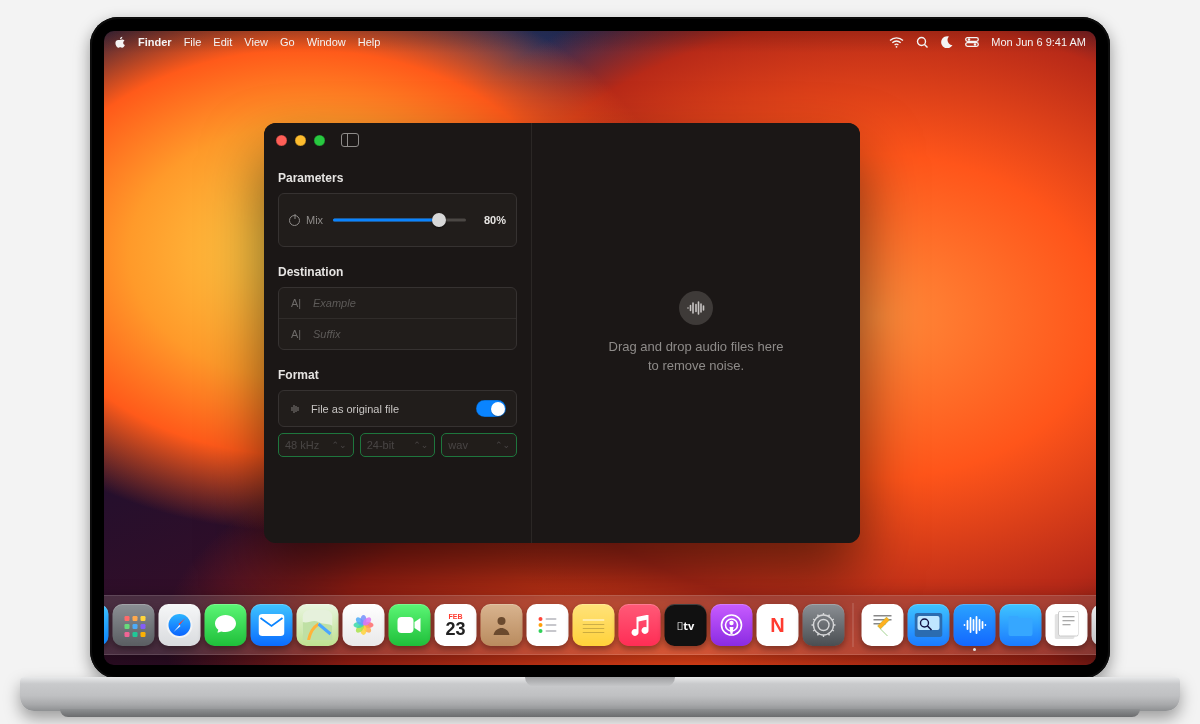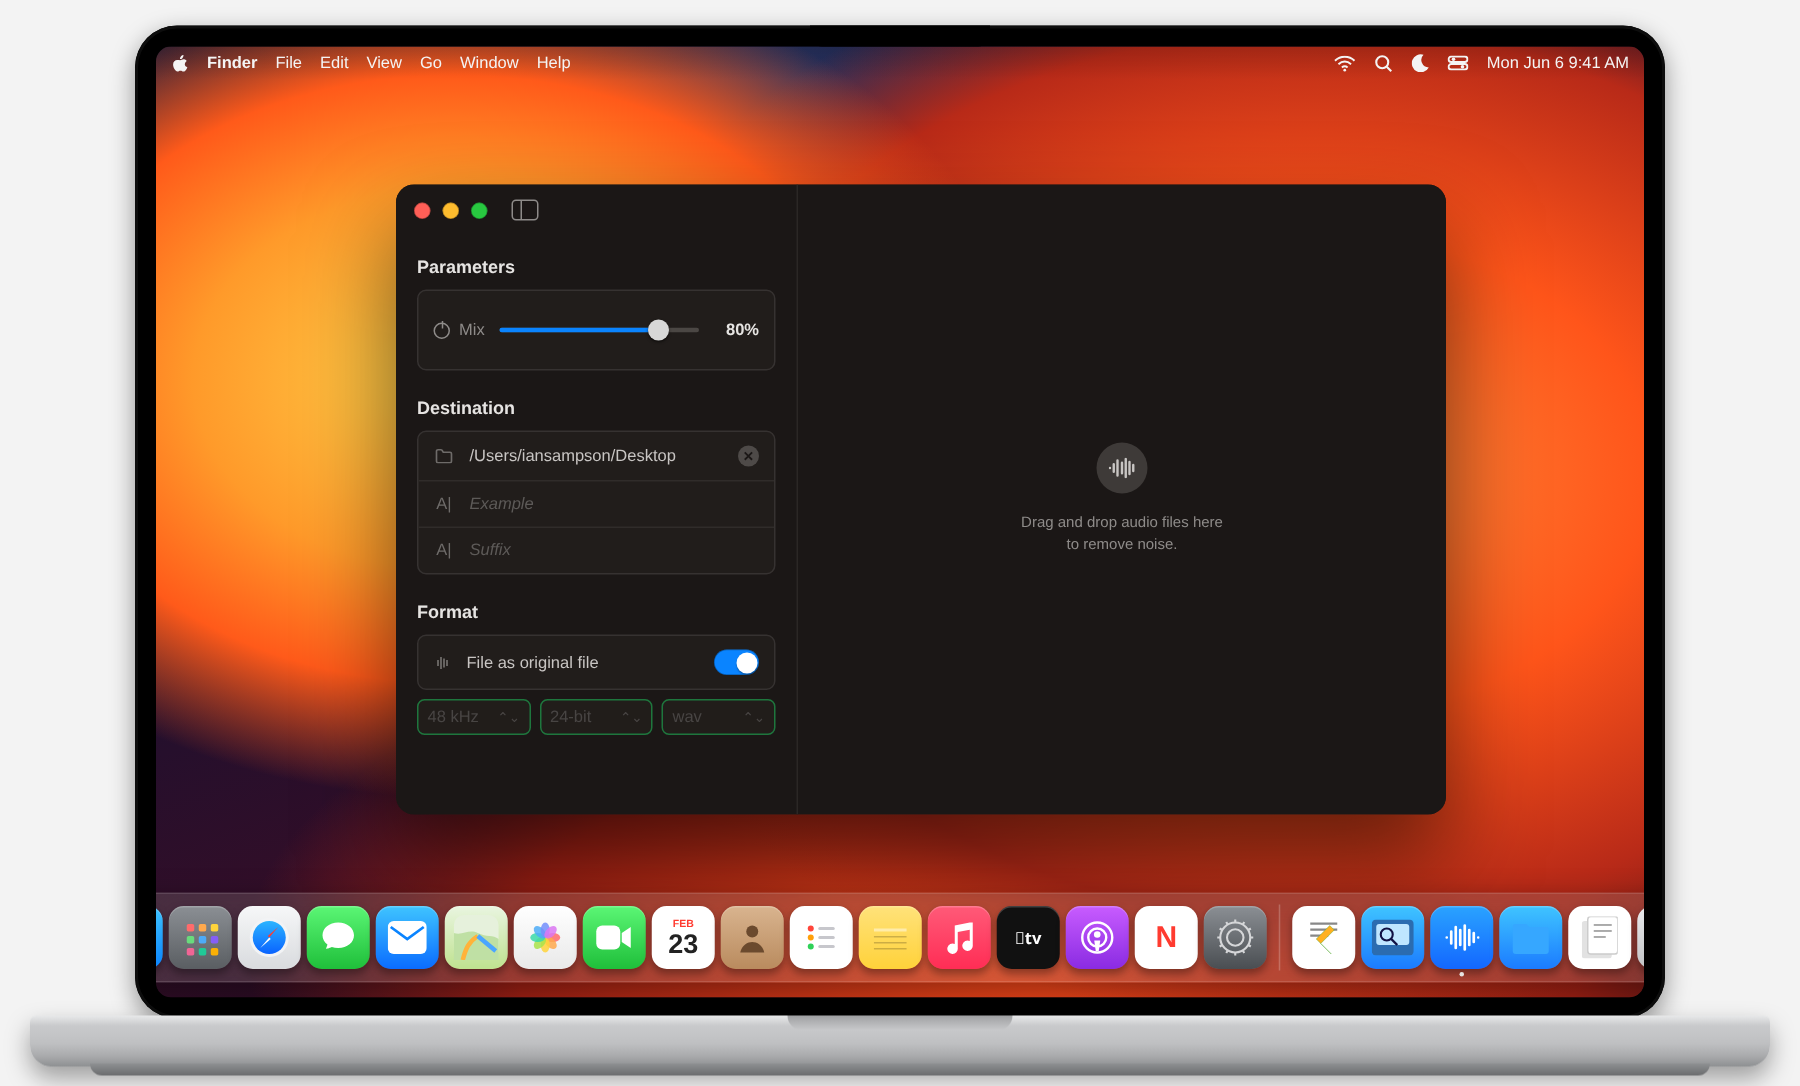--- a/index.html
+++ b/index.html
@@ -53,21 +53,21 @@
     background:linear-gradient(180deg,rgba(0,0,0,.15),rgba(0,0,0,.0));}
   .menubar .left,.menubar .right{display:flex;align-items:center;gap:12px}
   .menubar .left span:first-child{font-size:13px}
   .menubar .apple{display:inline-block;line-height:1}
   .menubar .right{}
   .menubar .mi{cursor:default}
   .menubar .mb-icn{display:inline-flex;align-items:center}
 
   
   .window{
-    position:absolute;left:160px;top:92px;width:700px;height:420px;
+    position:absolute;left:160px;top:92px;width:596px;height:420px;
     background:rgba(22,19,18,.96);
     border-radius:12px;box-shadow:0 30px 60px rgba(0,0,0,.55),0 0 0 1px rgba(255,255,255,.04) inset;
     display:flex;overflow:hidden;
   }
   .sidebar{width:268px;border-right:1px solid #2b2725;height:100%;display:flex;flex-direction:column;background:#1b1716;}
   .titlebar{height:34px;display:flex;align-items:center;gap:8px;padding:0 12px}
   .tl-dot{width:11px;height:11px;border-radius:50%;box-shadow:inset 0 0 0 .5px rgba(0,0,0,.3)}
   .tl-red{background:#ff5f57}.tl-yel{background:#febc2e}.tl-grn{background:#28c840}
   .tb-sidebaricon{margin-left:8px;width:18px;height:14px;border:1.2px solid #8e8b89;border-radius:3px;position:relative}
   .tb-sidebaricon::before{content:"";position:absolute;left:5px;top:0;bottom:0;width:1.2px;background:#8e8b89}
@@ -98,21 +98,21 @@
   .switch{margin-left:auto;width:30px;height:17px;border-radius:9px;background:var(--accent);position:relative;box-shadow:inset 0 0 0 .5px rgba(0,0,0,.3)}
   .switch::after{content:"";position:absolute;right:1.5px;top:1.5px;width:14px;height:14px;background:#fff;border-radius:50%;box-shadow:0 1px 1px rgba(0,0,0,.3)}
 
   .selectrow{display:flex;gap:6px;margin-top:6px}
   .sel{flex:1;background:#26221f;border:1px solid #22c55e;color:#6e6b69;font-size:11px;border-radius:5px;padding:5px 6px;display:flex;align-items:center;justify-content:space-between;opacity:.55}
   .sel .chev{font-size:9px}
 
   .dropzone{flex:1;display:flex;align-items:center;justify-content:center;background:#1b1716}
   .dz-inner{display:flex;flex-direction:column;align-items:center;gap:12px}
   .dz-circle{width:34px;height:34px;border-radius:50%;background:#3e3a38;display:flex;align-items:center;justify-content:center}
-  .dz-text{color:#8e8b89;font-size:10px;text-align:center;line-height:1.5}
+  .dz-text{color:#8e8b89;font-size:13px;text-align:center;line-height:1.5}
 
   
   .dock{
     position:absolute;left:50%;bottom:10px;transform:translateX(-50%);
     height:60px;padding:6px 10px;border-radius:18px;
     background:rgba(140,130,128,.28);backdrop-filter:blur(10px);
     box-shadow:inset 0 0 0 1px rgba(255,255,255,.12),0 6px 20px rgba(0,0,0,.4);
     display:flex;align-items:center;gap:4px;
   }
   .dock .sep{width:1px;height:44px;background:rgba(255,255,255,.22);margin:0 4px}
@@ -206,29 +206,20 @@
                 <div class="knob" style="left:80%"></div>
               </div>
               <span class="pct">80%</span>
             </div>
           </div>
 
           <div class="section">
             <h4>Destination</h4>
             <div class="fieldstack">
               <div class="field">
-                <span class="icn">
-                  <svg width="12" height="10" viewBox="0 0 12 10" fill="none" stroke="#6e6b69" stroke-width="1.1">
-                      <path d="M1 2.5V8.5a1 1 0 0 0 1 1h8a1 1 0 0 0 1-1V3.5a1 1 0 0 0-1-1H5.5L4.7 1.2A1 1 0 0 0 3.9.8H2a1 1 0 0 0-1 1v.7z"></path>
-                    </svg>
-                </span>
-                <span class="val">/Users/iansampson/Desktop</span>
-                <span class="clear">✕</span>
-              </div>
-              <div class="field">
                 <span class="icn">A|</span>
                 <span class="ph">Example</span>
               </div>
               <div class="field">
                 <span class="icn">A|</span>
                 <span class="ph">Suffix</span>
               </div>
             </div>
           </div>
 

